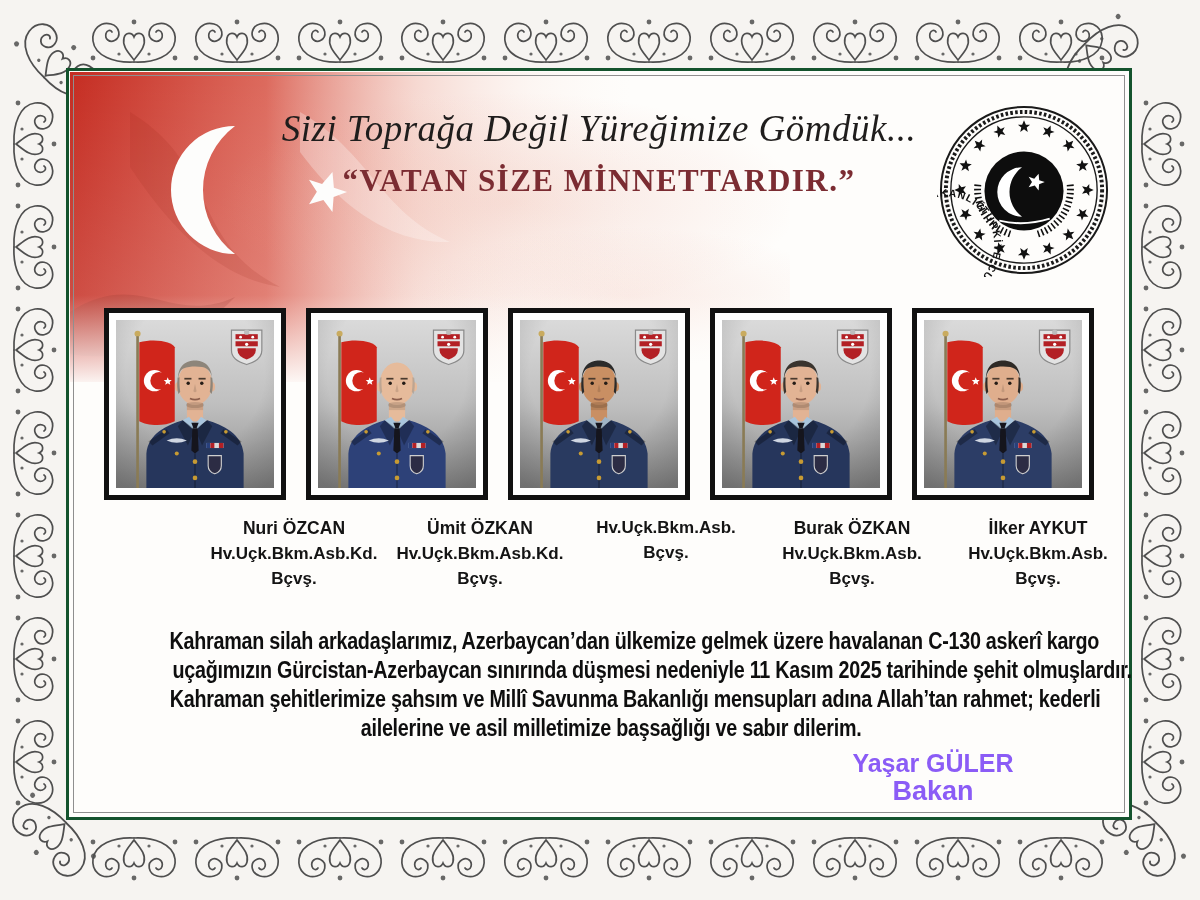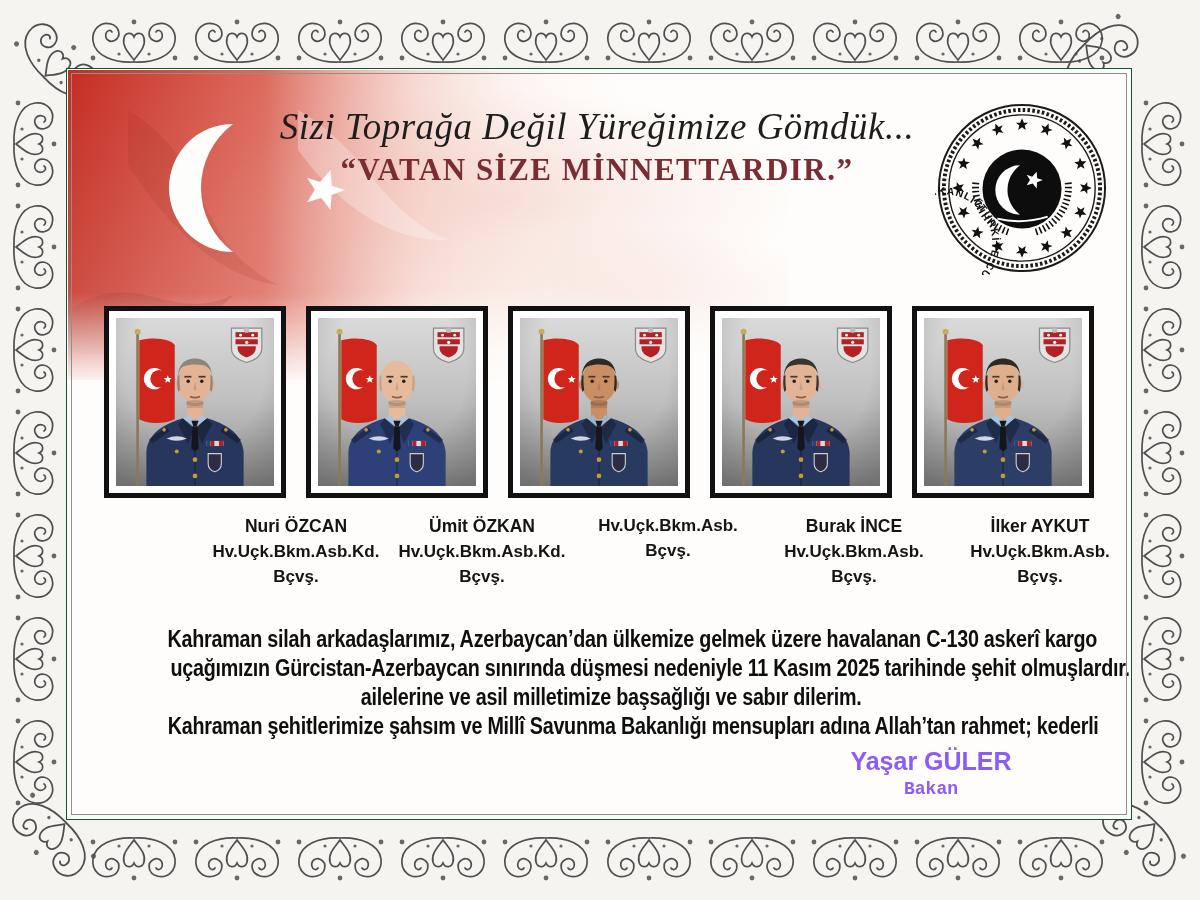--- a/index.html
+++ b/index.html
@@ -17,36 +17,36 @@
     background:#f6f4f1;overflow:hidden;
   }
   
   .border-svg{position:absolute;left:0;top:0;width:1200px;height:900px;pointer-events:none;}
   .fl-stroke{fill:none;stroke:var(--border-ink);stroke-width:1.7;stroke-linecap:round;}
   .fl-dot{fill:var(--border-ink);stroke:none;opacity:.85;}
 
   
   .inner-frame{
     position:absolute;left:66px;top:68px;width:1066px;height:752px;
-    border:1px solid #14532d;background:#fefdfb;
+    border:3px solid #14532d;background:#fefdfb;
   }
   .inner-frame::after{
     content:'';position:absolute;inset:4px;border:1px solid #8f8f8f;pointer-events:none;z-index:30;
   }
 
   .flag-graphic{position:absolute;left:1px;top:1px;width:720px;height:310px;}
   .flag-red-fill{fill:var(--flag-red);}
 
   .header-text{position:absolute;left:170px;top:36px;width:720px;text-align:center;z-index:5;}
   .main-title{
     font-family:"Liberation Serif",serif;font-style:italic;font-size:37px;
     color:#1f1d1c;letter-spacing:.5px;
   }
   .sub-title{
-    margin-top:4px;font-family:"Liberation Serif",serif;font-size:31px;font-weight:bold;
+    margin-top:13px;font-family:"Liberation Serif",serif;font-size:31px;font-weight:bold;
     color:var(--subtitle-maroon);letter-spacing:1.5px;
   }
 
   .seal{position:absolute;left:868px;top:32px;width:174px;height:174px;z-index:5;}
 
   .photos-row{
     position:absolute;left:0;top:237px;width:100%;
     display:flex;justify-content:center;gap:20px;z-index:6;
   }
   .photo-card{
@@ -71,21 +71,21 @@
   .memorial .scale{
     display:inline-block;transform:scaleX(0.84);transform-origin:center;
     white-space:nowrap;font-size:23.5px;font-weight:bold;letter-spacing:-0.3px;
   }
 
   .signature{
     position:absolute;left:714px;top:678px;width:300px;text-align:center;z-index:6;
     color:#8b5cf6;
   }
   .signature .sig-name{font-size:25px;font-weight:bold;line-height:28px;}
-  .signature .sig-title{font-size:18px;font-weight:bold;line-height:28px;font-family:Liberation Mono, monospace;}
+  .signature .sig-title{font-size:27px;font-weight:bold;line-height:28px;}
 
   .seal-ring-text{font-family:"Liberation Sans",sans-serif;font-size:10.4px;font-weight:bold;fill:#101010;letter-spacing:1.1px;}
 </style>
 </head>
 <body>
 
 <div class="canvas">
 
   <svg class="border-svg" viewBox="0 0 1200 900" aria-hidden="true">
     <defs>
@@ -336,36 +336,36 @@
       <div class="name-block">
         <span class="soldier-name">Ümit ÖZKAN</span>
         <span class="soldier-rank">Hv.Uçk.Bkm.Asb.Kd.</span>
         <span class="soldier-rank">Bçvş.</span>
       </div>
       <div class="name-block">
         <span class="soldier-rank">Hv.Uçk.Bkm.Asb.</span>
         <span class="soldier-rank">Bçvş.</span>
       </div>
       <div class="name-block">
-        <span class="soldier-name">Burak İNCE</span>
+        <span class="soldier-name">Burak ÖZKAN</span>
         <span class="soldier-rank">Hv.Uçk.Bkm.Asb.</span>
         <span class="soldier-rank">Bçvş.</span>
       </div>
       <div class="name-block">
         <span class="soldier-name">İlker AYKUT</span>
         <span class="soldier-rank">Hv.Uçk.Bkm.Asb.</span>
         <span class="soldier-rank">Bçvş.</span>
       </div>
     </div>
 
     <div class="memorial">
       <div class="line"><span class="scale">Kahraman silah arkadaşlarımız, Azerbaycan’dan ülkemize gelmek üzere havalanan C-130 askerî kargo</span></div>
       <div class="line"><span class="scale">uçağımızın Gürcistan-Azerbaycan sınırında düşmesi nedeniyle 11 Kasım 2025 tarihinde şehit olmuşlardır.</span></div>
+      <div class="line"><span class="scale">Kahraman şehitlerimize şahsım ve Millî Savunma Bakanlığı mensupları adına Allah’tan rahmet; kederli</span></div>
       <div class="line"><span class="scale">ailelerine ve asil milletimize başsağlığı ve sabır dilerim.</span></div>
-      <div class="line"><span class="scale">Kahraman şehitlerimize şahsım ve Millî Savunma Bakanlığı mensupları adına Allah’tan rahmet; kederli</span></div>
     </div>
 
     <div class="signature">
       <div class="sig-name">Yaşar GÜLER</div>
       <div class="sig-title">Bakan</div>
     </div>
 
   </div>
 </div>
 

